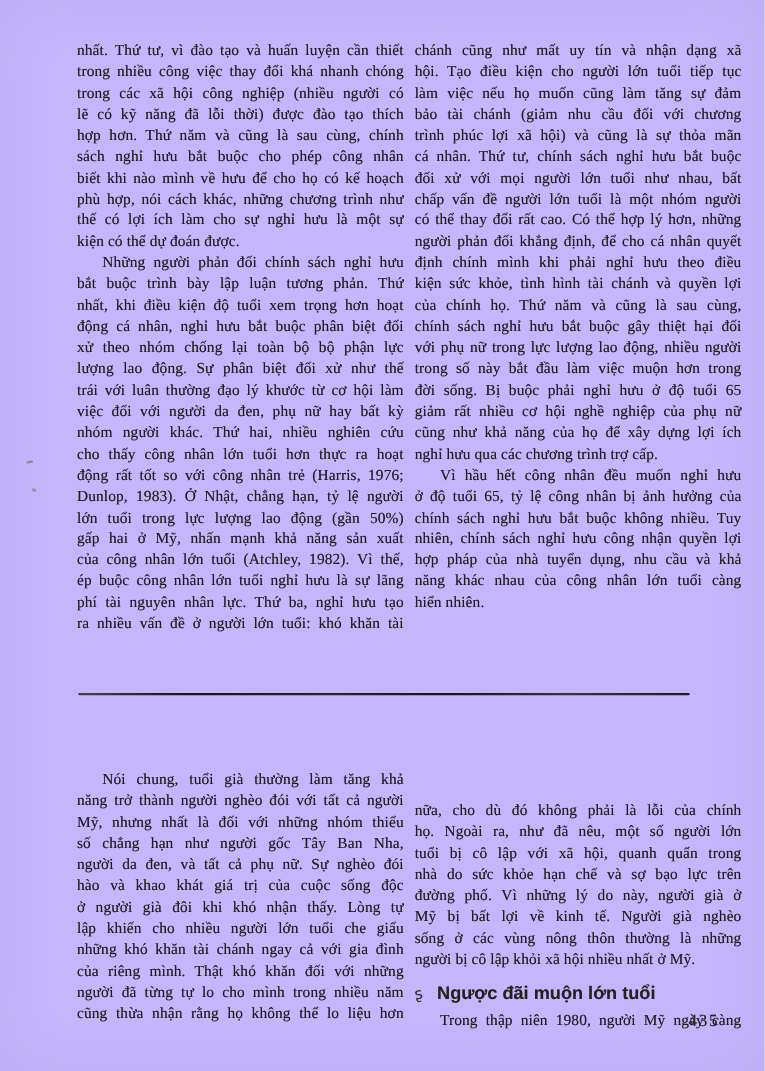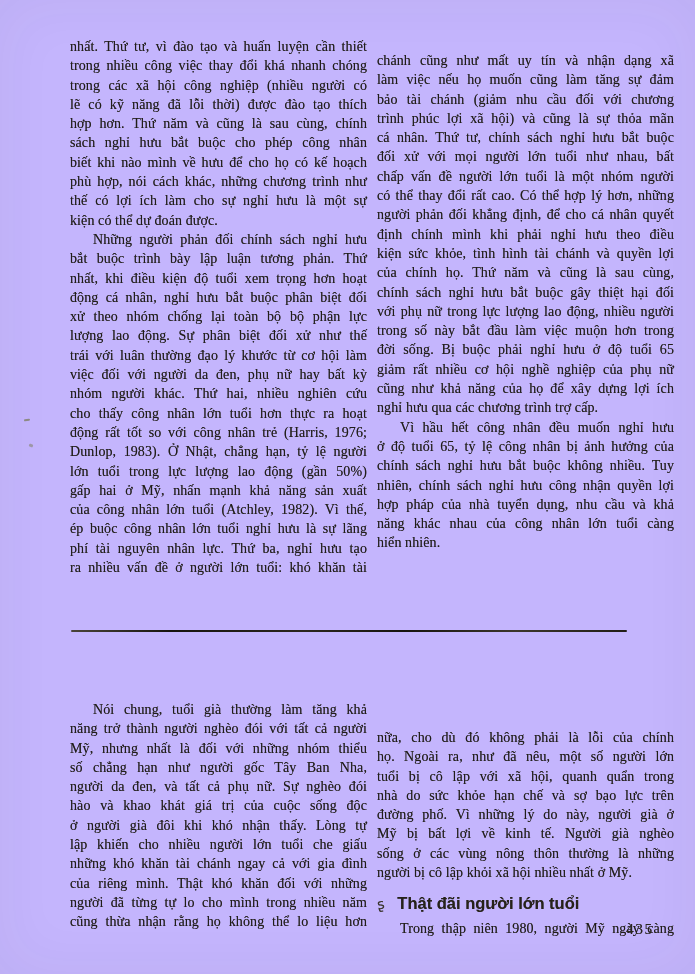--- a/index.html
+++ b/index.html
@@ -105,22 +105,23 @@
       <div class="line">động rất tốt so với công nhân trẻ (Harris, 1976;</div>
       <div class="line">Dunlop, 1983). Ở Nhật, chẳng hạn, tỷ lệ người</div>
       <div class="line">lớn tuổi trong lực lượng lao động (gần 50%)</div>
       <div class="line">gấp hai ở Mỹ, nhấn mạnh khả năng sản xuất</div>
       <div class="line">của công nhân lớn tuổi (Atchley, 1982). Vì thế,</div>
       <div class="line">ép buộc công nhân lớn tuổi nghỉ hưu là sự lãng</div>
       <div class="line">phí tài nguyên nhân lực. Thứ ba, nghỉ hưu tạo</div>
       <div class="line">ra nhiều vấn đề ở người lớn tuổi: khó khăn tài</div>
     </div>
 
-  <div class="col" id="top-right" style="left:377px; top:37px;margin-top:14px;">
+  <div class="col" id="top-right" style="left:377px; top:37px;">
       <div class="line">chánh cũng như mất uy tín và nhận dạng xã</div>
+      <div class="line">hội. Tạo điều kiện cho người lớn tuổi tiếp tục</div>
       <div class="line">làm việc nếu họ muốn cũng làm tăng sự đảm</div>
       <div class="line">bảo tài chánh (giảm nhu cầu đối với chương</div>
       <div class="line">trình phúc lợi xã hội) và cũng là sự thỏa mãn</div>
       <div class="line">cá nhân. Thứ tư, chính sách nghỉ hưu bắt buộc</div>
       <div class="line">đối xử với mọi người lớn tuổi như nhau, bất</div>
       <div class="line">chấp vấn đề người lớn tuổi là một nhóm người</div>
       <div class="line">có thể thay đổi rất cao. Có thể hợp lý hơn, những</div>
       <div class="line">người phản đối khẳng định, để cho cá nhân quyết</div>
       <div class="line">định chính mình khi phải nghỉ hưu theo điều</div>
       <div class="line">kiện sức khỏe, tình hình tài chánh và quyền lợi</div>
@@ -162,21 +163,21 @@
       <div class="line">nữa, cho dù đó không phải là lỗi của chính</div>
       <div class="line">họ. Ngoài ra, như đã nêu, một số người lớn</div>
       <div class="line">tuổi bị cô lập với xã hội, quanh quẩn trong</div>
       <div class="line">nhà do sức khỏe hạn chế và sợ bạo lực trên</div>
       <div class="line">đường phố. Vì những lý do này, người già ở</div>
       <div class="line">Mỹ bị bất lợi về kinh tế. Người già nghèo</div>
       <div class="line">sống ở các vùng nông thôn thường là những</div>
       <div class="line endline">người bị cô lập khỏi xã hội nhiều nhất ở Mỹ.</div>
       <div class="heading">
         <span class="marker">ʂ</span>
-        <span class="heading-text">Thật đãi người lớn tuổi</span>
+        <span class="heading-text">Ngược đãi muộn lớn tuổi</span>
       </div>
       <div class="line indent">Trong thập niên 1980, người Mỹ ngày càng</div>
     </div>
 
   <div class="page-number">435</div>
 
   <div class="artifact a1"></div>
   <div class="artifact a2"></div>
 
 </div>

